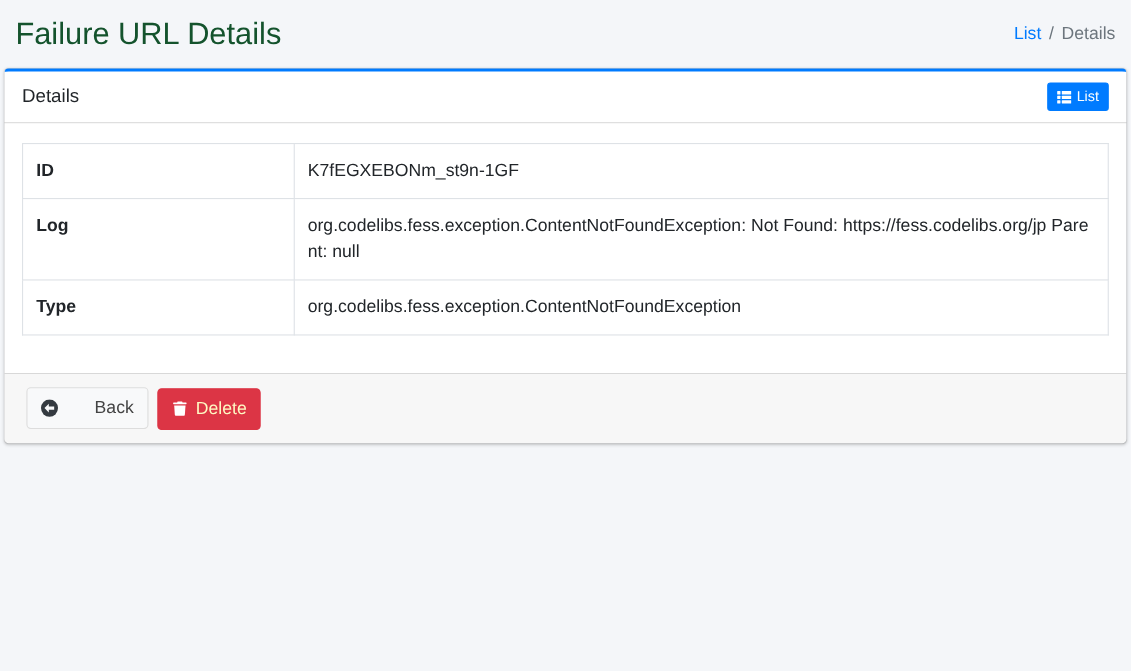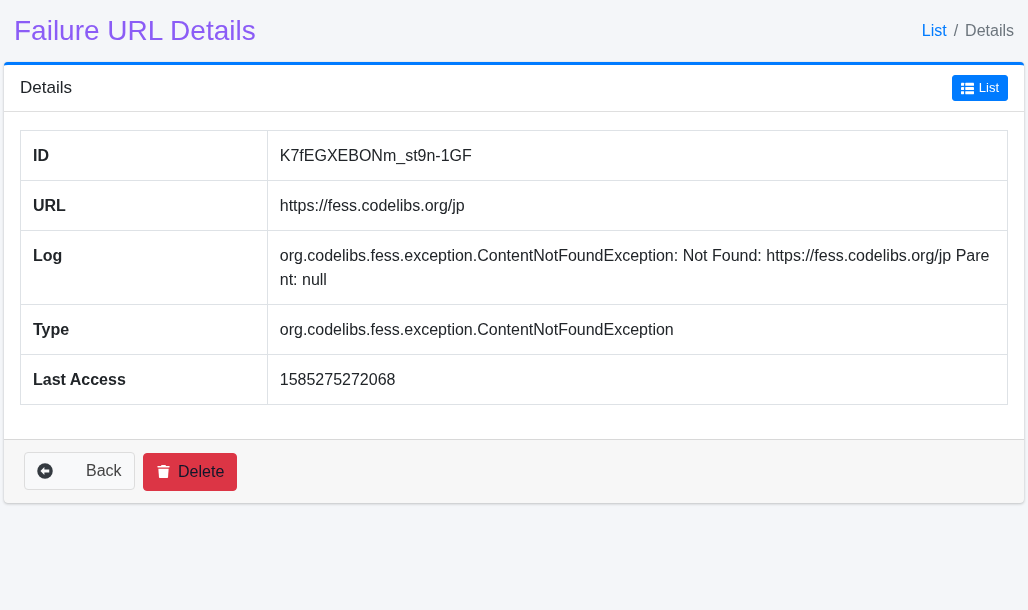--- a/index.html
+++ b/index.html
@@ -9,21 +9,21 @@
     background: #f4f6f9;
     font-family: "Liberation Sans", sans-serif;
     font-size: 16px; color: #212529;
   }
 
   
   .content-header {
     display: flex; justify-content: space-between; align-items: center;
     padding: 12px 14px 13px 14px; height: 62px;
   }
-  .page-title { font-size: 28px; font-weight: 400; margin: 0; color: #8b5cf6; line-height: 1.2; }
+  .page-title { font-size: 28px; font-weight: 400; margin: 0; color: #14532d; line-height: 1.2; }
   .breadcrumb { font-size: 16px; display: flex; align-items: center; }
   .breadcrumb a { color: #007bff; text-decoration: none; cursor: pointer; }
   .breadcrumb .sep { color: #6c757d; padding: 0 7px; }
   .breadcrumb .current { color: #6c757d; }
 
   
   .card {
     margin: 0 4px; background: #fff; border-radius: 4px;
     border-top: 3px solid #007bff;
     box-shadow: 0 0 1px rgba(0,0,0,.125), 0 1px 3px rgba(0,0,0,.2);
@@ -56,21 +56,21 @@
     background: rgba(0,0,0,.03); border-top: 1px solid rgba(0,0,0,.125);
     padding: 12px 20px; border-radius: 0 0 4px 4px;
   }
   .btn {
     display: inline-flex; align-items: center; gap: 7px;
     font-size: 16px; padding: 6px 12px; border-radius: 4px;
     border: 1px solid transparent; line-height: 1.5;
     font-family: inherit; cursor: pointer;
   }
   .btn-default { background: #f8f9fa; border-color: #ddd; color: #444; gap: 33px; }
-  .btn-danger  { background: #dc3545; border-color: #dc3545; color: #0f172a; margin-left: 4px; }
+  .btn-danger  { background: #dc3545; border-color: #dc3545; color: #fef9c3; margin-left: 4px; }
 
   .icon { display: inline-flex; }
 </style>
 </head>
 <body>
 
 <div class="content-header">
   <h1 class="page-title">Failure URL Details</h1>
   <div class="breadcrumb">
     <a>List</a>
@@ -99,34 +99,26 @@
   </div>
 
   <div class="card-body">
     <table class="detail-table">
       <tbody>
         <tr>
           <th>ID</th>
           <td>K7fEGXEBONm_st9n-1GF</td>
         </tr>
         <tr>
-          <th>URL</th>
-          <td>https://fess.codelibs.org/jp</td>
-        </tr>
-        <tr>
           <th>Log</th>
           <td>org.codelibs.fess.exception.ContentNotFoundException: Not Found: https://fess.codelibs.org/jp Parent: null</td>
         </tr>
         <tr>
           <th>Type</th>
           <td>org.codelibs.fess.exception.ContentNotFoundException</td>
-        </tr>
-        <tr>
-          <th>Last Access</th>
-          <td>1585275272068</td>
         </tr>
       </tbody>
     </table>
   </div>
 
   <div class="card-footer">
     <button class="btn btn-default">
       <span class="icon">
         <svg width="16" height="16" viewBox="0 0 512 512">
           <circle cx="256" cy="256" r="248" fill="#343a40"></circle>

